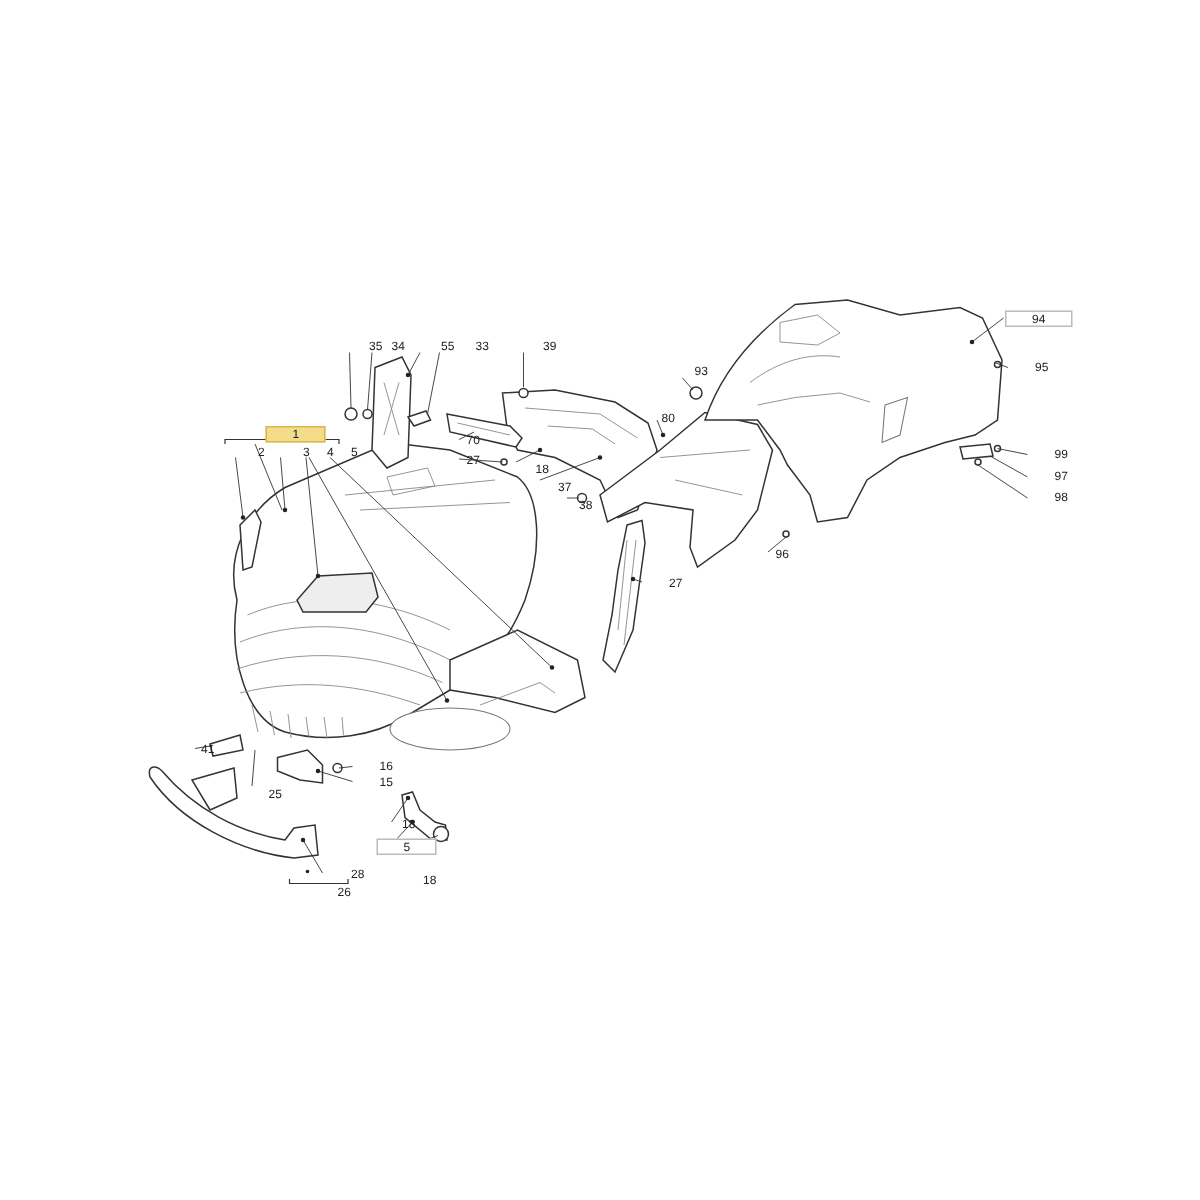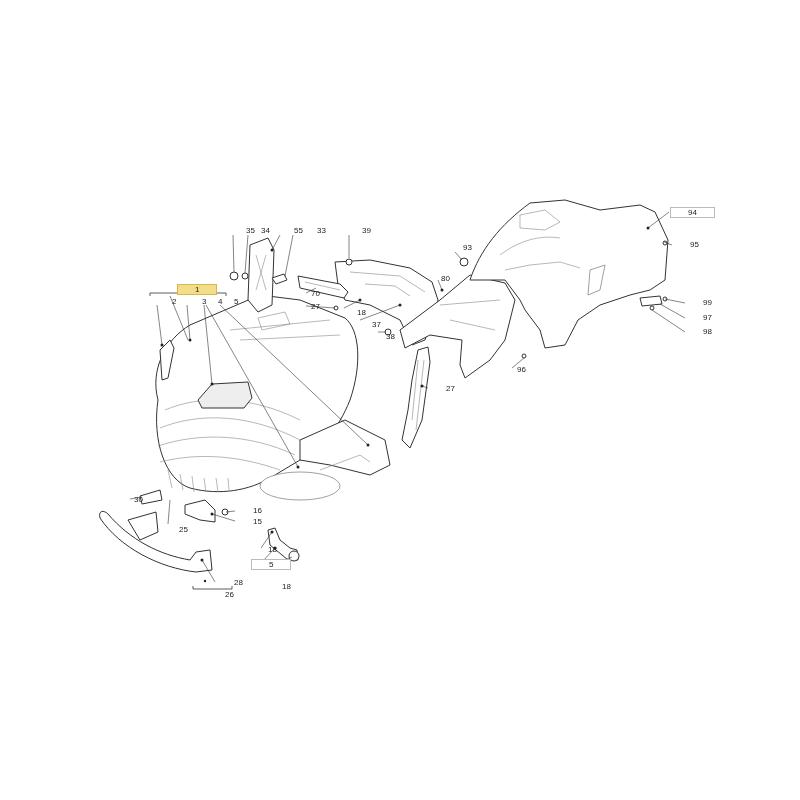--- a/index.html
+++ b/index.html
@@ -153,21 +153,21 @@
 <span class="lbl hl" style="left:177px;top:284px">1</span>
 <span class="lbl plain" style="left:155px;top:297px">2</span>
 <span class="lbl plain" style="left:185px;top:297px">3</span>
 <span class="lbl plain" style="left:201px;top:297px">4</span>
 <span class="lbl plain" style="left:217px;top:297px">5</span>
 <span class="lbl plain" style="left:236px;top:517px">15</span>
 <span class="lbl plain" style="left:236px;top:506px">16</span>
 <span class="lbl" style="left:251px;top:559px">5</span>
 <span class="lbl plain" style="left:265px;top:582px">18</span>
 <span class="lbl plain" style="left:251px;top:545px">18</span>
-<span class="lbl plain" style="left:117px;top:495px">30</span>
+<span class="lbl plain" style="left:117px;top:495px">41</span>
 <span class="lbl plain" style="left:162px;top:525px">25</span>
 <span class="lbl plain" style="left:208px;top:590px">26</span>
 <span class="lbl plain" style="left:217px;top:578px">28</span>
 <span class="lbl plain" style="left:277px;top:226px">55</span>
 <span class="lbl plain" style="left:300px;top:226px">33</span>
 <span class="lbl plain" style="left:244px;top:226px">34</span>
 <span class="lbl plain" style="left:229px;top:226px">35</span>
 <span class="lbl plain" style="left:340px;top:308px">18</span>
 <span class="lbl plain" style="left:355px;top:320px">37</span>
 <span class="lbl plain" style="left:369px;top:332px">38</span>

